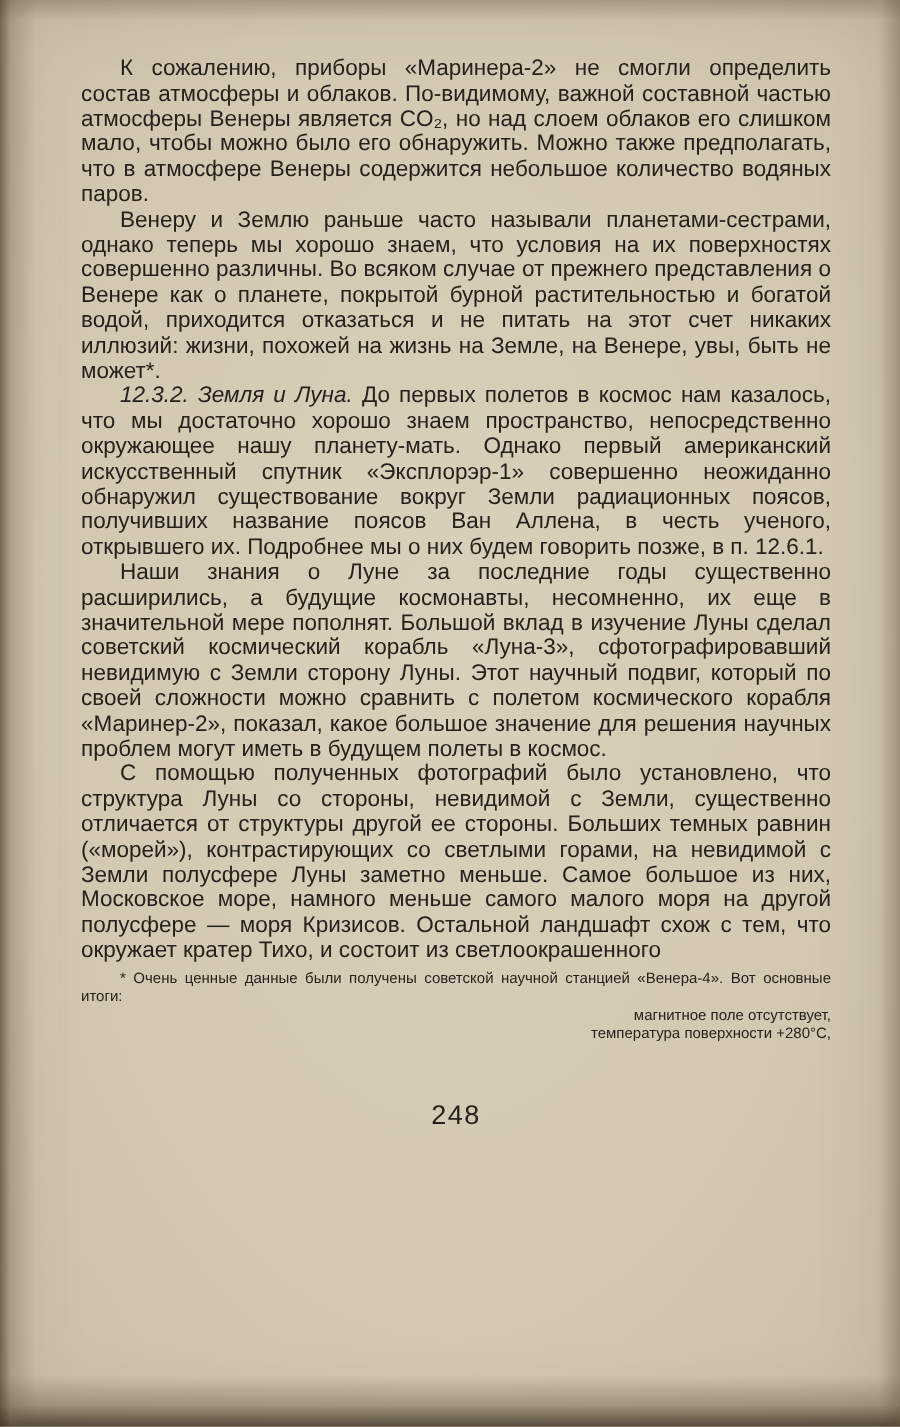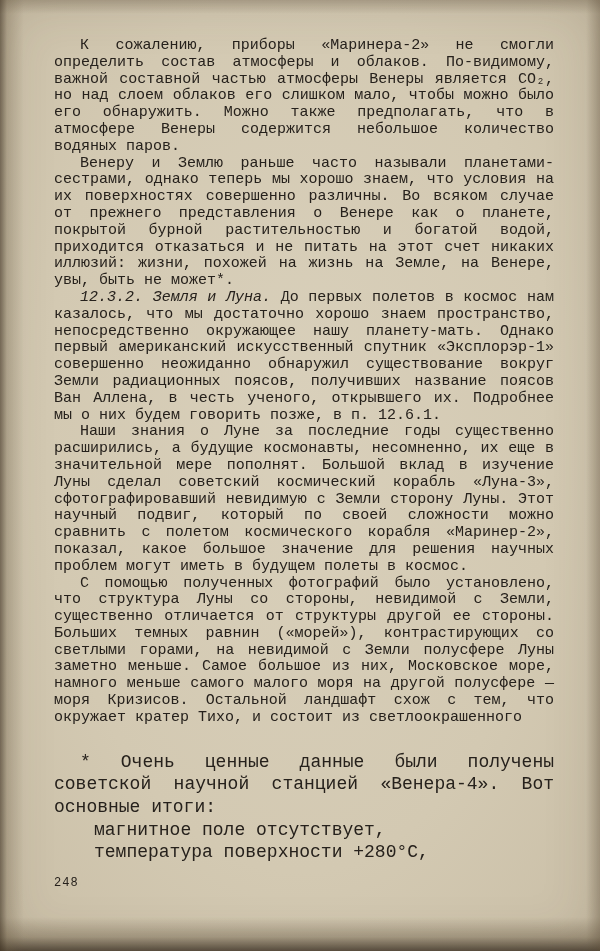--- a/index.html
+++ b/index.html
@@ -7,21 +7,21 @@
     padding: 0;
     background: #8a8070;
   }
   .scan {
     position: relative;
     width: 600px;
     height: 951px;
     margin: 0 auto;
     overflow: hidden;
     color: #26211c;
-    font-family: Liberation Mono, monospace;
+    font-family: Liberation Sans, sans-serif;
     background:
       linear-gradient(90deg, rgba(62,50,34,0.60) 0px, rgba(110,95,70,0.28) 7px, rgba(0,0,0,0) 24px),
       linear-gradient(270deg, rgba(95,80,58,0.35) 0px, rgba(0,0,0,0) 14px),
       linear-gradient(0deg, rgba(48,38,26,0.75) 0px, rgba(90,75,52,0.35) 14px, rgba(0,0,0,0) 34px),
       linear-gradient(180deg, rgba(95,80,58,0.30) 0px, rgba(0,0,0,0) 14px),
       radial-gradient(ellipse at 50% 45%, #d9d0bb 0%, #d3c9b2 60%, #c9bea6 100%);
     box-shadow: inset 0 0 55px rgba(70,58,38,0.18);
   }
   .page-inner {
     position: absolute;
@@ -37,44 +37,45 @@
   .para {
     margin: 0;
     text-indent: 26px;
   }
   .sec-head {
     font-style: italic;
     font-weight: bold;
     font-weight: normal;
   }
   .footnote {
-    margin-top: 24px;
-    font-size: 18px;
+    margin-top: 4px;
+    font-size: 10px;
     line-height: 1.26;
     text-align: justify;
   }
   .fn-para {
     margin: 0;
     text-indent: 26px;
   }
   .fn-item {
     margin: 0;
     padding-left: 40px;
-    text-align: left;
+    text-align: right;
   }
   .fn-closing {
     margin-top: 2px;
   }
   .fn-note {
     font-style: italic;
   }
   .page-number {
-    margin-top: 12px;
-    font-size: 12px;
+    margin-top: 36px;
+    font-size: 18px;
     letter-spacing: 1px;
+    text-align: center;
   }
 </style>
 </head>
 <body>
 
 <main class="scan">
   <div class="page-inner">
 
     <section class="body-text">
       <p class="para">К сожалению, приборы «Маринера-2» не смогли определить состав атмосферы и облаков. По-видимому, важной составной частью атмосферы Венеры является CO₂, но над слоем облаков его слишком мало, чтобы можно было его обнаружить. Можно также предполагать, что в атмосфере Венеры содержится небольшое количество водяных паров.</p>

